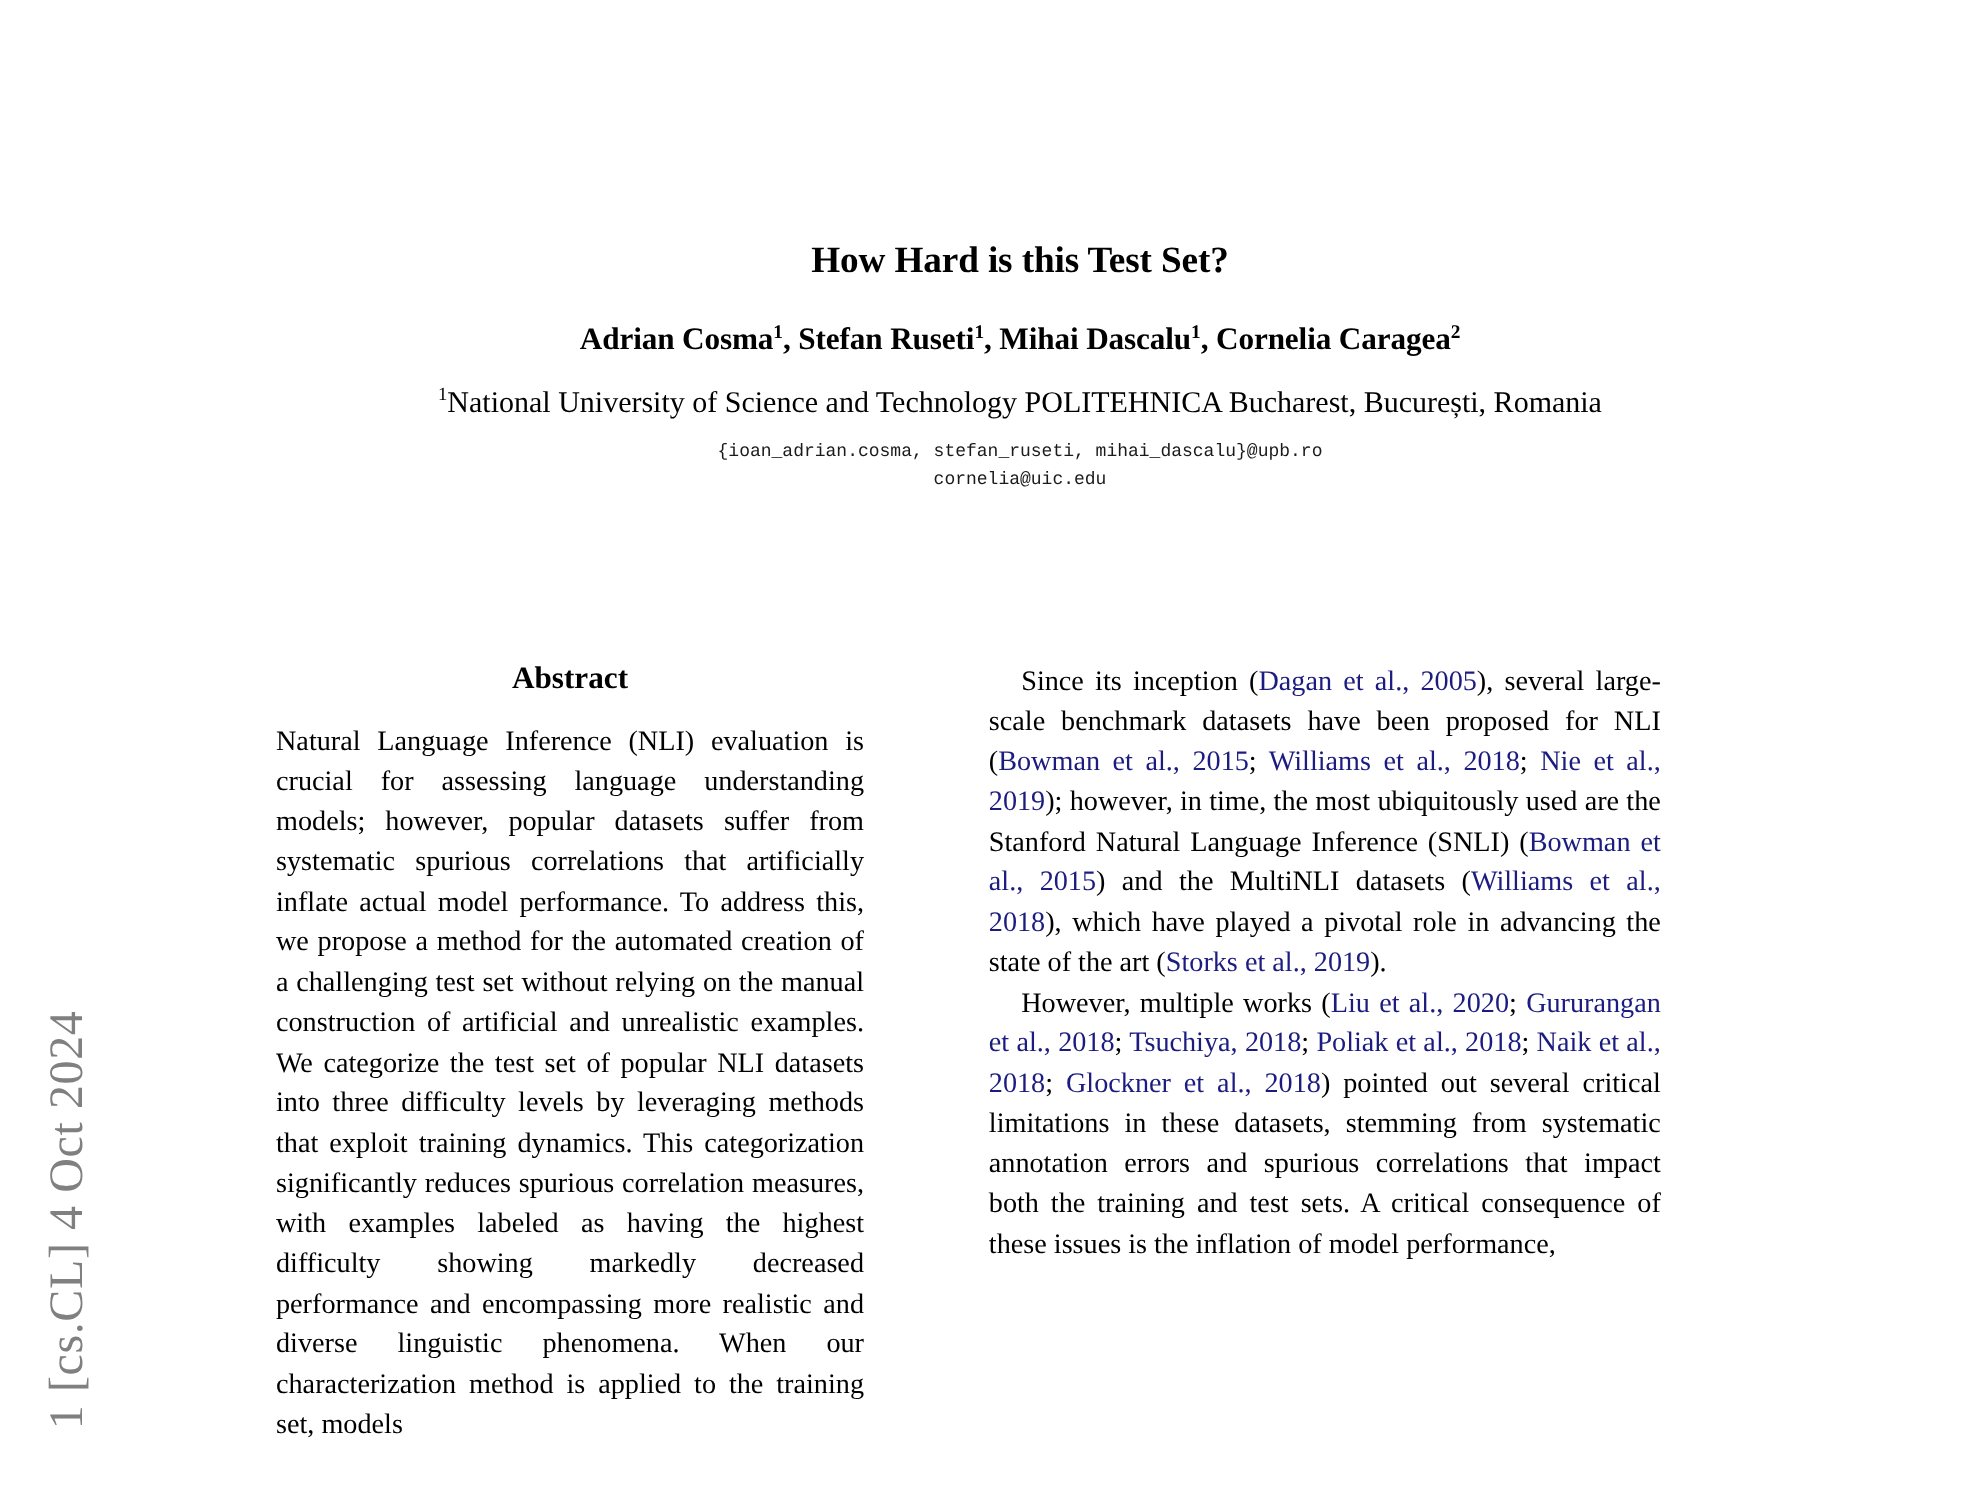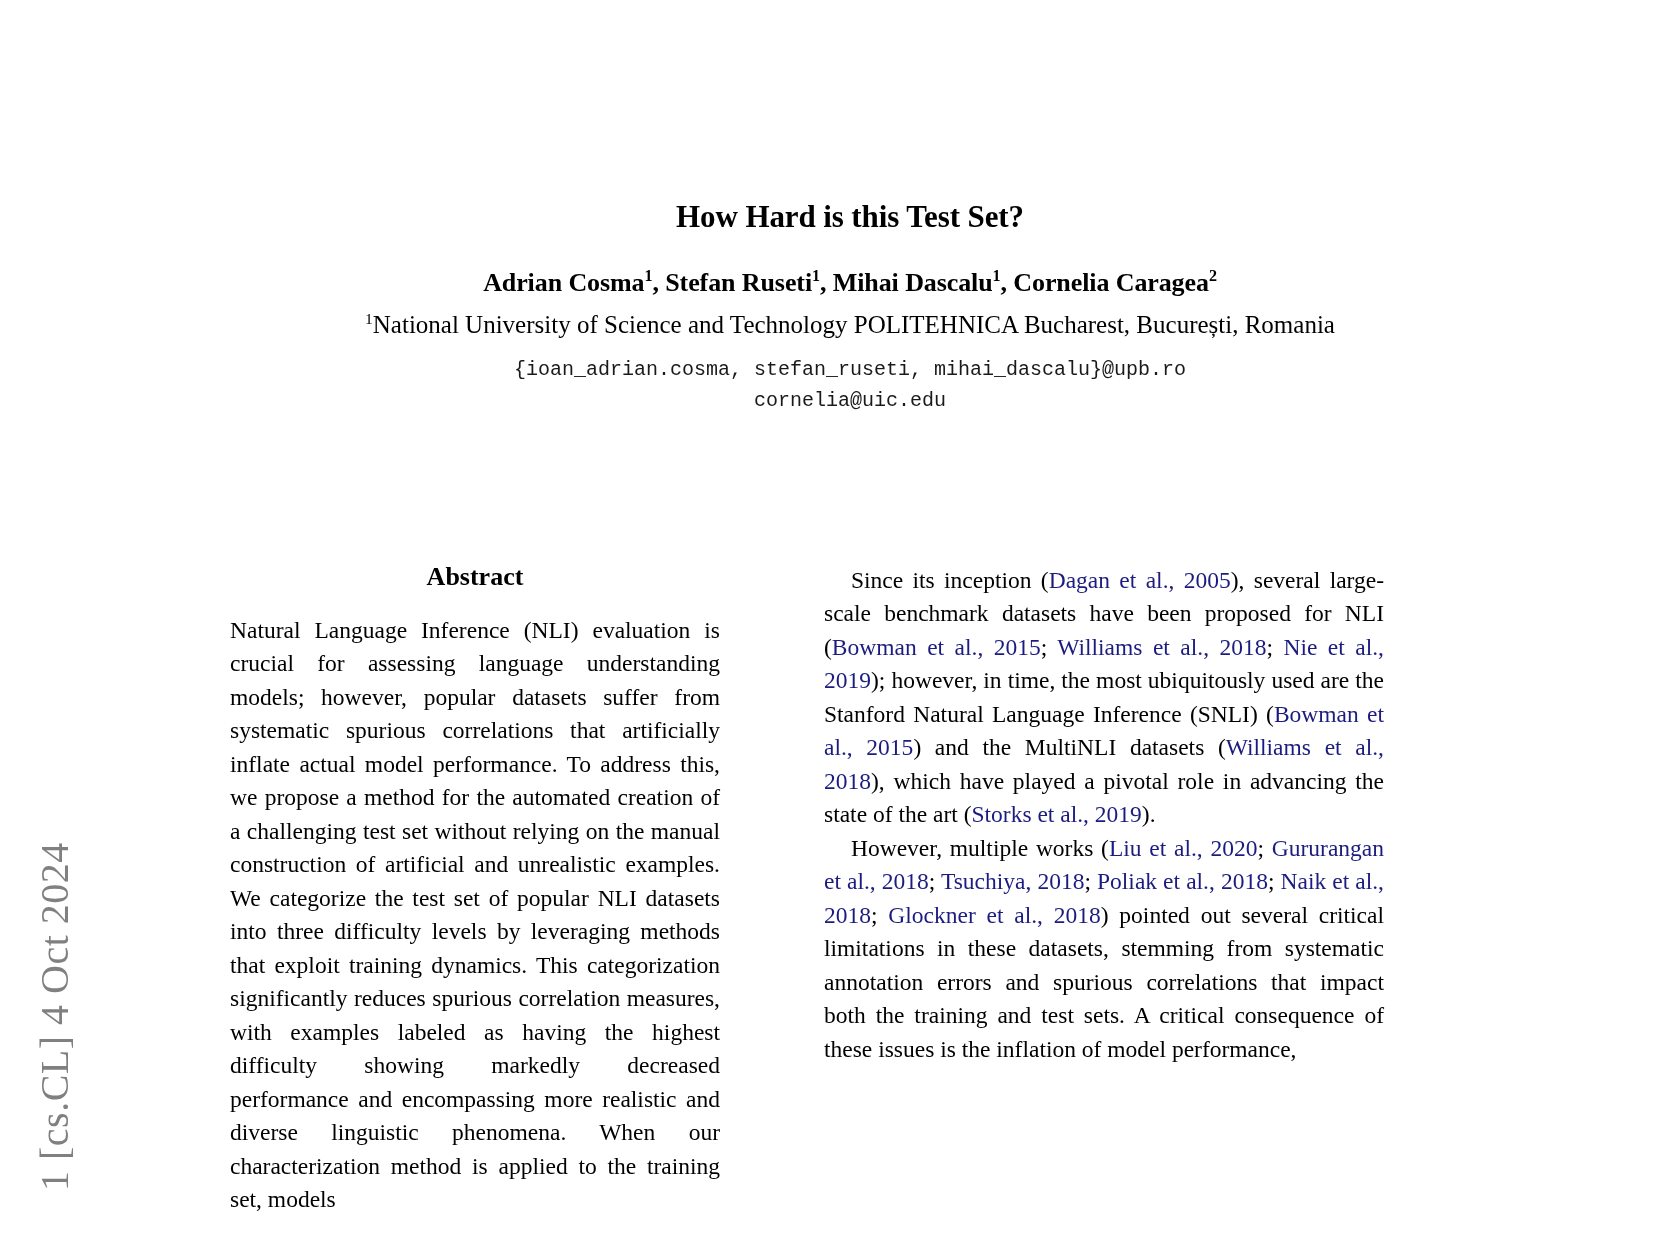--- a/index.html
+++ b/index.html
@@ -74,46 +74,46 @@
     line-height: 1.3;
     letter-spacing: -0.1px;
   }
   #authors sup, #affiliations sup {
     font-size: 0.62em;
     vertical-align: super;
     line-height: 0;
     font-weight: inherit;
   }
   #affiliations {
-    margin-top: 7px;
+    margin-top: 18px;
     font-size: 25px;
     line-height: 1.42;
   }
   #affiliations .aff-line { display: block; }
   #emails {
     margin-top: 12px;
     font-family: "Liberation Mono", "DejaVu Sans Mono", monospace;
-    font-size: 20px;
+    font-size: 15px;
     line-height: 1.55;
     color: #1a1a1a;
   }
   #emails .email-line { display: block; }
 
   
   #columns {
     position: absolute;
     top: 548px;
     left: 0;
     width: 1654px;
     height: 693px;
   }
 
   .col {
     position: absolute;
-    top: 16px;
+    top: 4px;
     font-size: 23.5px;
     line-height: 1.425;
     text-align: justify;
     -webkit-hyphens: none;
     hyphens: none;
   }
 
   
   #col-left {
     left: 230px;

